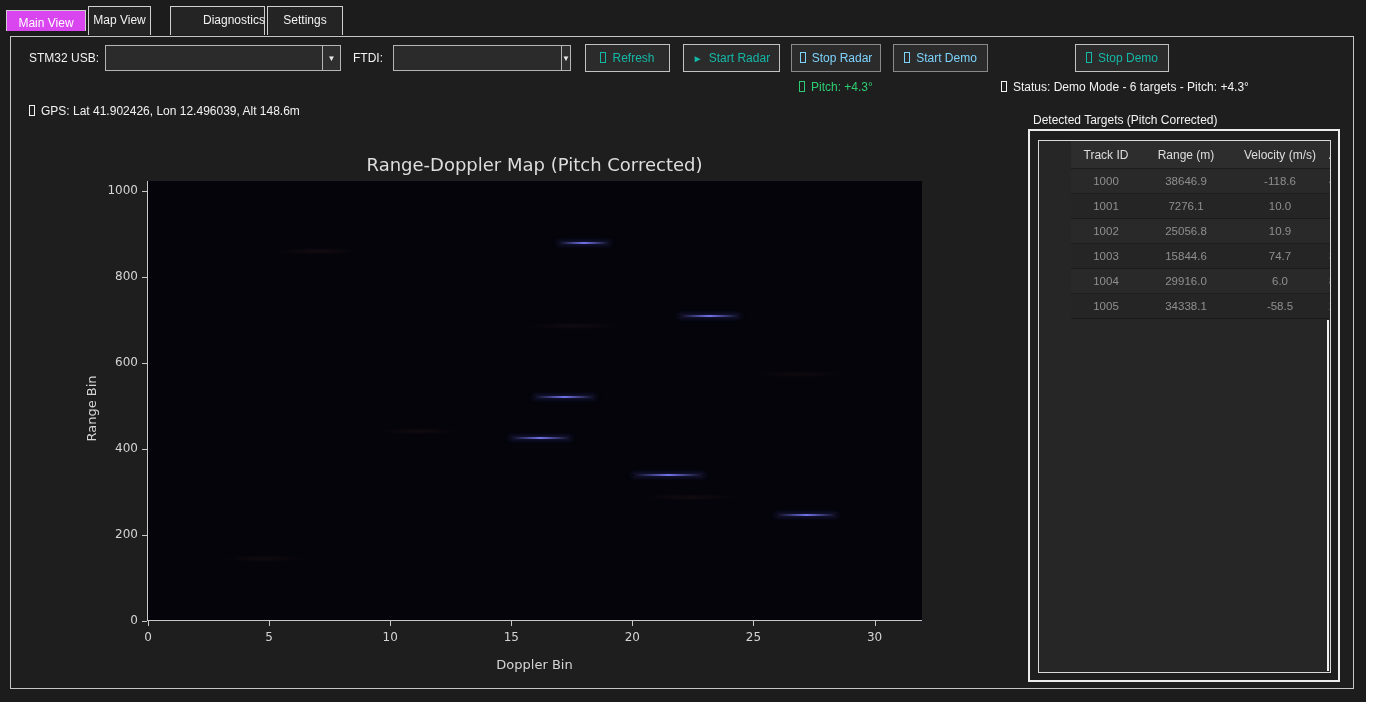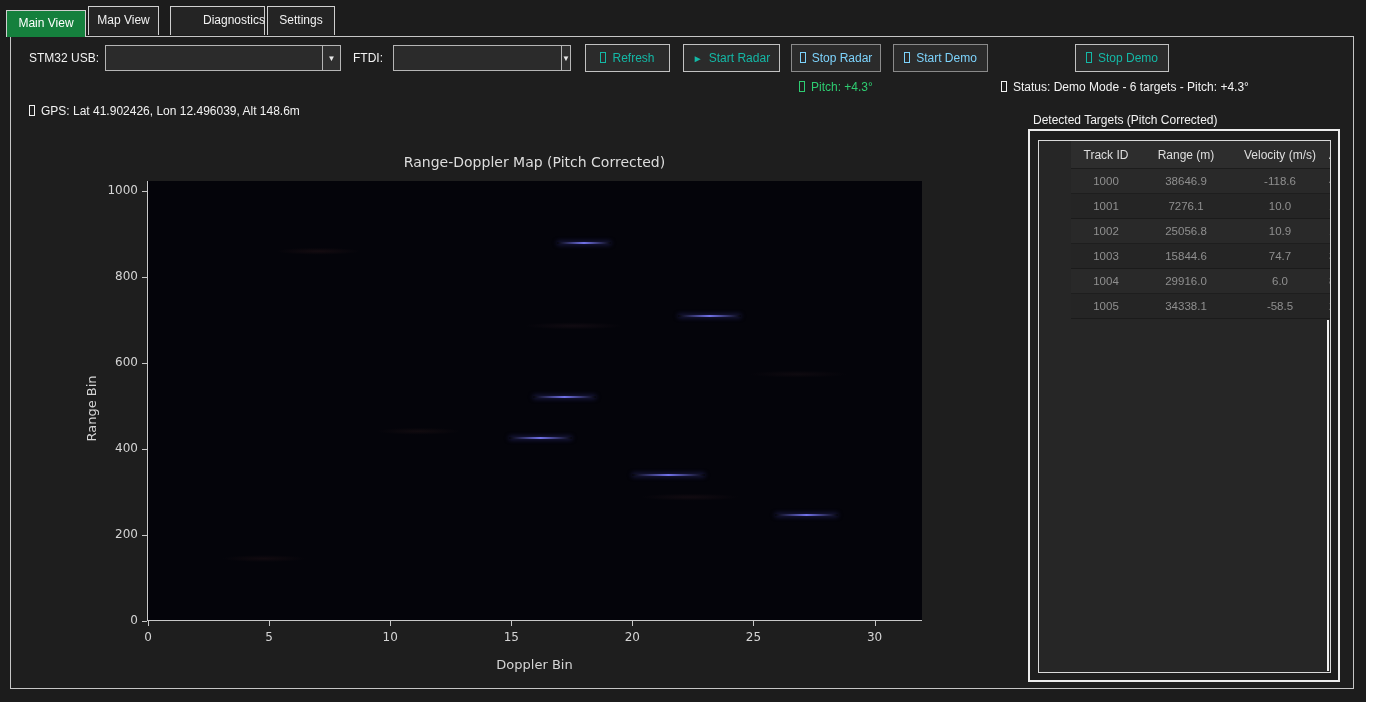--- a/index.html
+++ b/index.html
@@ -5,21 +5,21 @@
   * { margin:0; padding:0; box-sizing:border-box; }
   html,body { background:#ffffff; font-family:"Liberation Sans", sans-serif; }
   body { width:1380px; height:716px; position:relative; overflow:hidden; }
 
   .app { position:absolute; left:0; top:0; width:1366px; height:702px; background:#1c1c1c; }
 
   
   .tab { position:absolute; background:#242424; border:1px solid #cfcfcf; border-bottom:none;
          color:#f2f2f2; font-size:12px; text-align:center; line-height:27px; cursor:default; }
   .tab-inactive { top:6px; height:29px; }
-  .tab-active { top:10px; height:27px; background:#15803d; color:#ffffff; z-index:5; line-height:25px; }
+  .tab-active { top:10px; height:21px; background:#d946ef; color:#ffffff; z-index:5; line-height:25px; }
 
   
   .pane { position:absolute; left:10px; top:36px; width:1344px; height:653px;
           background:#1e1e1e; border:1px solid #c6c6c6; }
 
   .lbl { position:absolute; color:#f2f2f2; font-size:12px; white-space:nowrap; }
 
   .tofu { display:inline-block; width:6px; height:11px; border:1px solid currentColor;
           margin-right:6px; vertical-align:-1px; }
 
@@ -31,21 +31,21 @@
 
   .pushbtn { position:absolute; top:7px; height:28px; background:#2b2b2b; border:1px solid #c2c2c2;
              color:#14b8a6; font-size:12px; text-align:center; line-height:26px; white-space:nowrap; cursor:default; }
   .pushbtn.disabled { color:#7dd3fc; border-color:#8a8a8a; }
   .play-ic { font-size:10px; margin-right:6px; }
 
   .pitch-lbl { color:#2ecc71; }
 
   
   .plot-title { position:absolute; left:136px; top:117px; width:775px; text-align:center;
-                color:#dddddd; font-size:14px; font-family:"DejaVu Sans", sans-serif; }
+                color:#dddddd; font-size:18px; font-family:"DejaVu Sans", sans-serif; }
   .axes { position:absolute; left:136px; top:144px; width:775px; height:440px;
           background:#04040a;
           background-image:
             radial-gradient(60px 5px at 22% 16%, rgba(80,40,40,.22), transparent 70%),
             radial-gradient(70px 5px at 55% 33%, rgba(70,40,50,.20), transparent 70%),
             radial-gradient(60px 5px at 35% 57%, rgba(80,45,40,.18), transparent 70%),
             radial-gradient(70px 5px at 70% 72%, rgba(75,40,45,.20), transparent 70%),
             radial-gradient(60px 5px at 15% 86%, rgba(80,40,40,.18), transparent 70%),
             radial-gradient(70px 5px at 84% 44%, rgba(70,40,45,.16), transparent 70%);
           border-left:1px solid #c8c8c8; border-bottom:1px solid #c8c8c8; }
@@ -77,23 +77,23 @@
   .thead span, .trow span { text-align:center; }
   .thead span:last-child, .trow span:last-child { text-align:right; padding-right:4px; }
   .vscroll { position:absolute; right:1px; top:179px; bottom:1px; width:2px; background:#f2f2f2; }
 </style>
 </head>
 <body>
 
 <div class="app">
 
   <div class="tab tab-active" style="left:6px; width:80px;">Main View</div>
-  <div class="tab tab-inactive" style="left:88px; width:71px;">Map View</div>
+  <div class="tab tab-inactive" style="left:88px; width:63px;">Map View</div>
   <div class="tab tab-inactive" style="left:170px; width:95px;padding-left:32px;">Diagnostics</div>
-  <div class="tab tab-inactive" style="left:267px; width:68px;">Settings</div>
+  <div class="tab tab-inactive" style="left:267px; width:76px;">Settings</div>
 
   <div class="pane">
 
     <div class="lbl" style="left:18px; top:14px;">STM32 USB:</div>
     <div class="combo" style="left:94px; top:8px; width:236px;">
       <input value="" style="">
       <span class="btn">▼</span>
     </div>
 
     <div class="lbl" style="left:342px; top:14px;">FTDI:</div>

